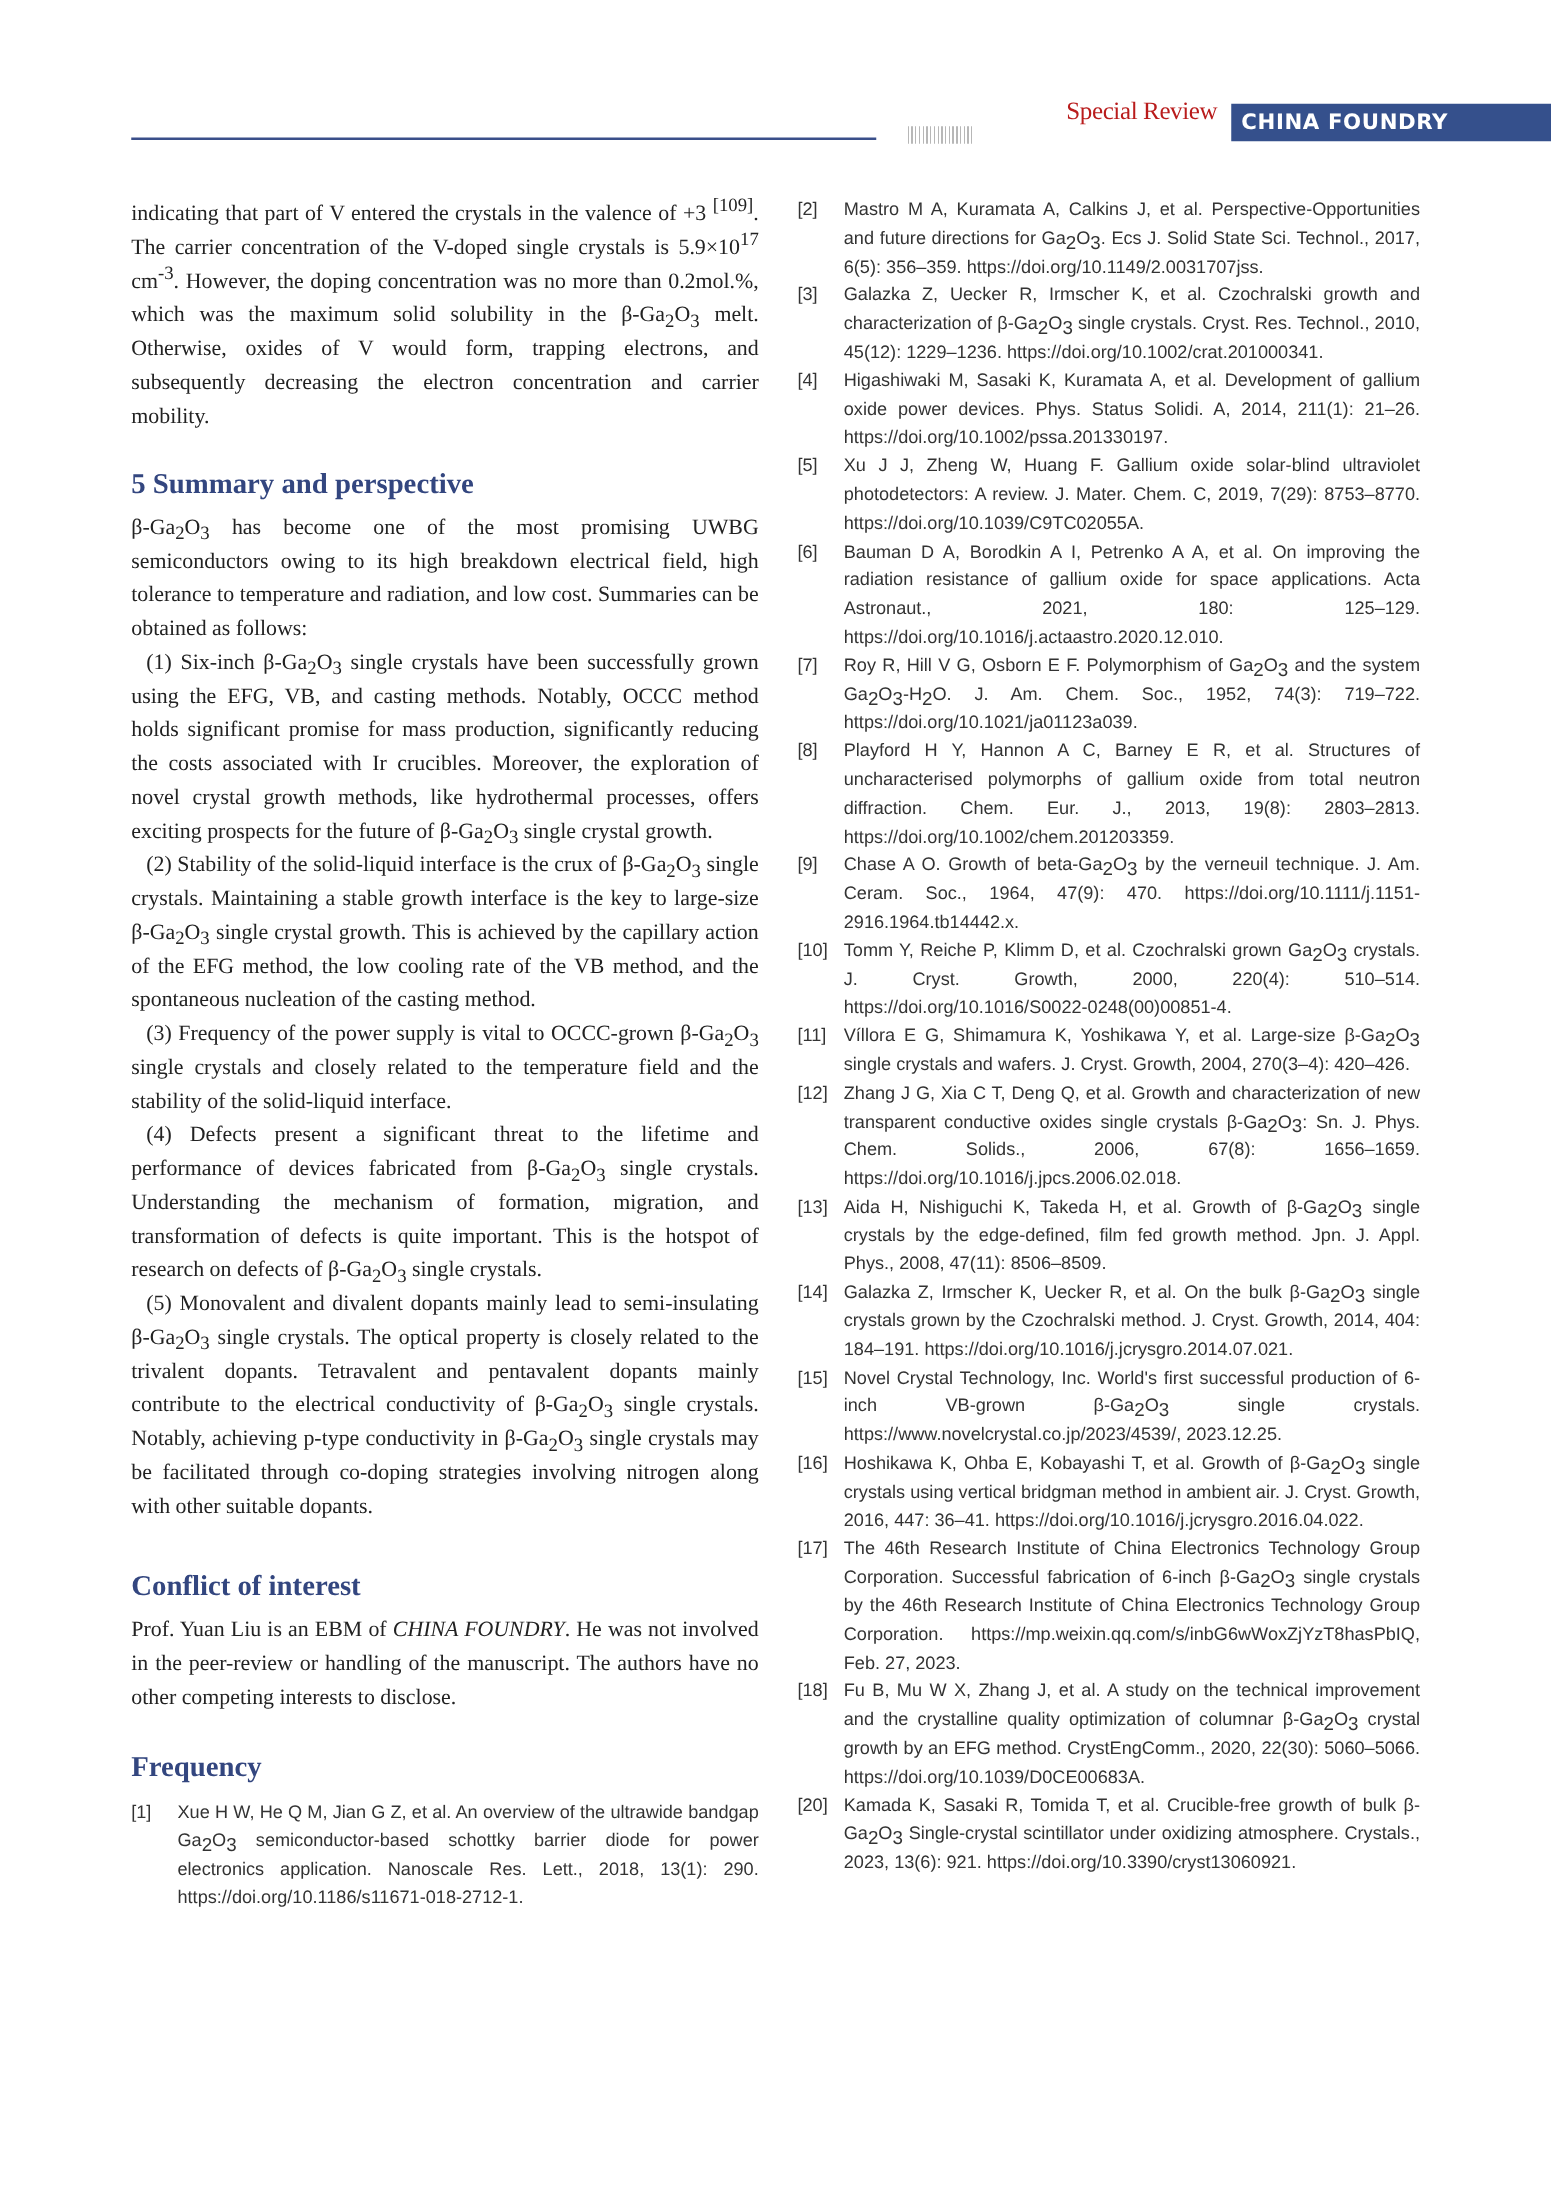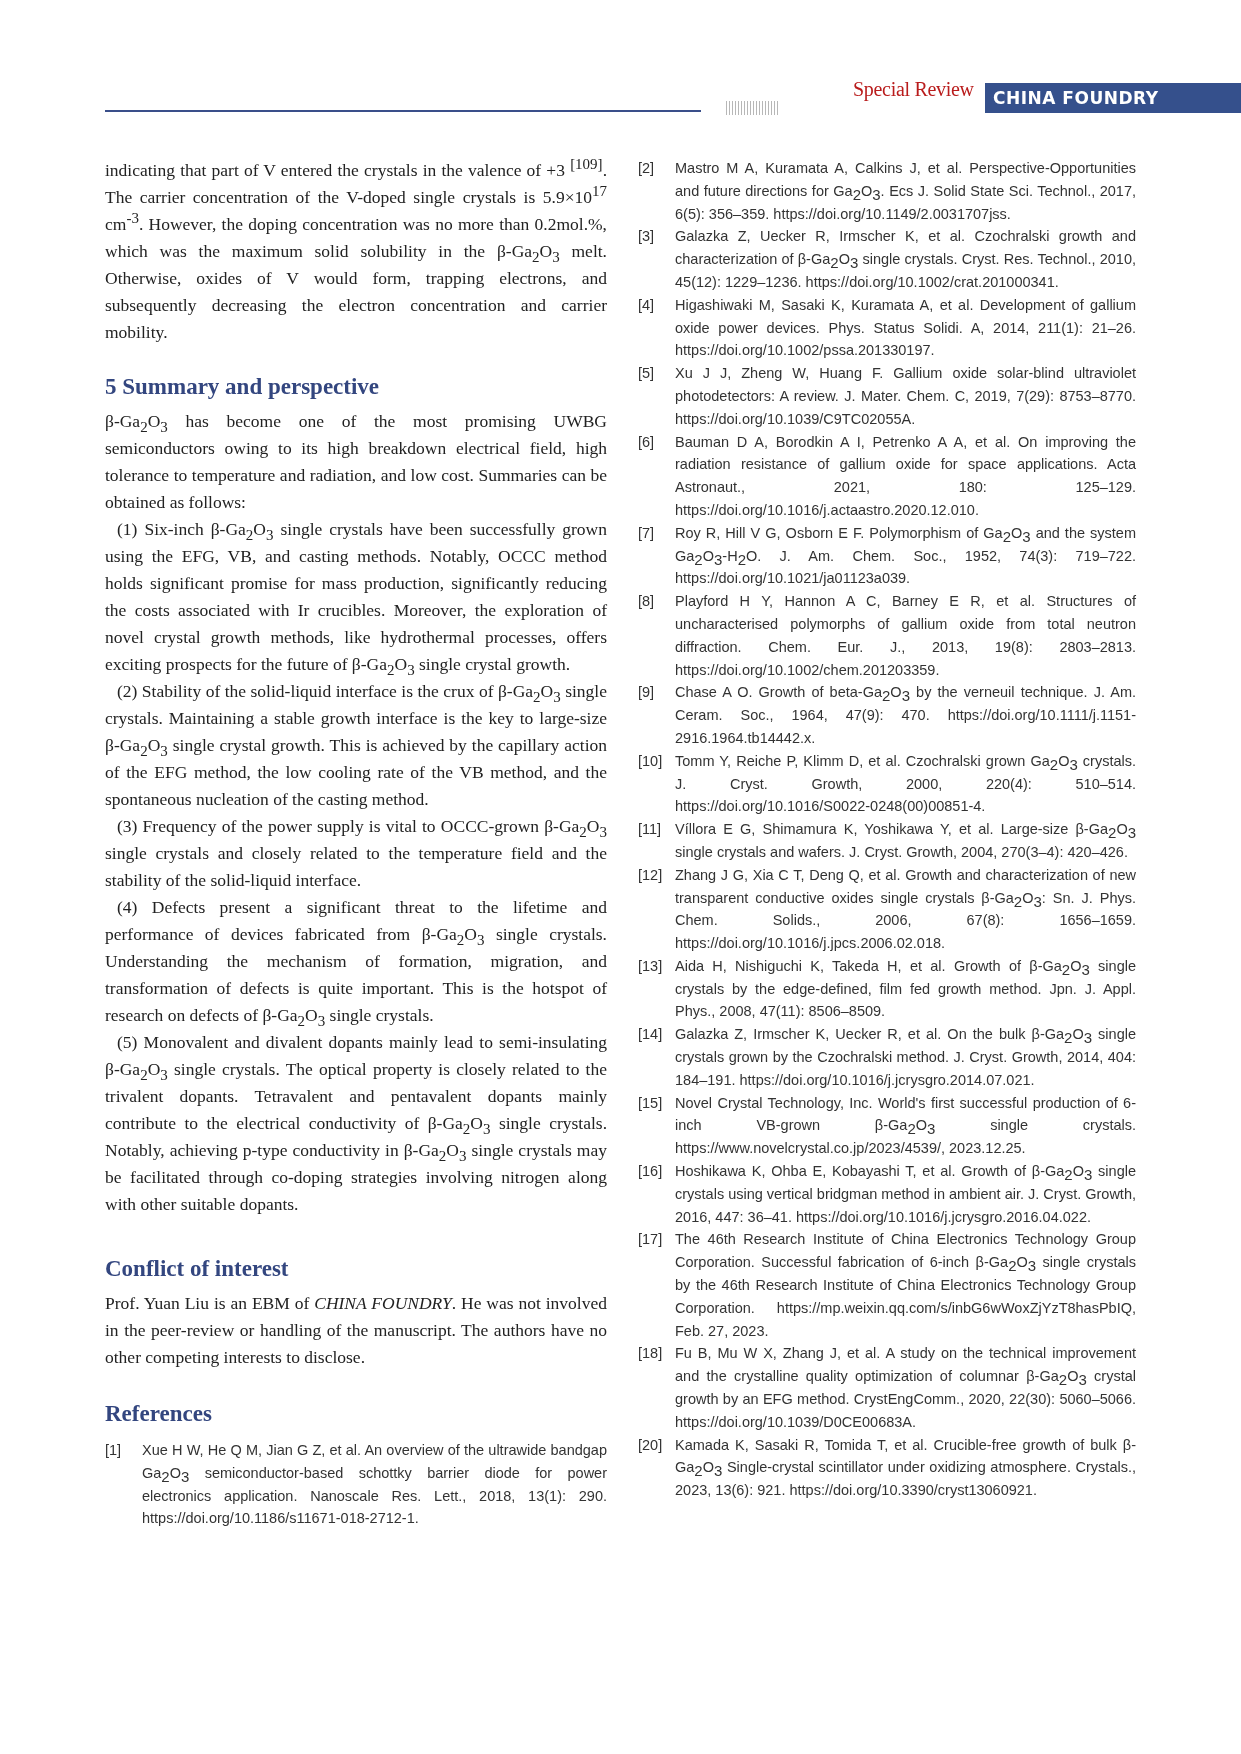--- a/index.html
+++ b/index.html
@@ -54,21 +54,21 @@
       <p class="para indent"><span>(3) Frequency of the power supply is vital to OCCC-grown β-Ga</span><sub>2</sub><span>O</span><sub>3</sub><span> single crystals and closely related to the temperature field and the stability of the solid-liquid interface.</span></p>
       <p class="para indent"><span>(4) Defects present a significant threat to the lifetime and performance of devices fabricated from β-Ga</span><sub>2</sub><span>O</span><sub>3</sub><span> single crystals. Understanding the mechanism of formation, migration, and transformation of defects is quite important. This is the hotspot of research on defects of β-Ga</span><sub>2</sub><span>O</span><sub>3</sub><span> single crystals.</span></p>
       <p class="para indent"><span>(5) Monovalent and divalent dopants mainly lead to semi-insulating β-Ga</span><sub>2</sub><span>O</span><sub>3</sub><span> single crystals. The optical property is closely related to the trivalent dopants. Tetravalent and pentavalent dopants mainly contribute to the electrical conductivity of β-Ga</span><sub>2</sub><span>O</span><sub>3</sub><span> single crystals. Notably, achieving p-type conductivity in β-Ga</span><sub>2</sub><span>O</span><sub>3</sub><span> single crystals may be facilitated through co-doping strategies involving nitrogen along with other suitable dopants.</span></p>
     </div>
 
   <h2 class="h1" style="margin-top:38px;margin-bottom:8px;">Conflict of interest</h2>
   <p class="para">
     <span>Prof. Yuan Liu is an EBM of </span><span class="ital">CHINA FOUNDRY</span><span>. He was not involved in the peer-review or handling of the manuscript. The authors have no other competing interests to disclose.</span>
   </p>
 
-  <h2 class="h1" style="margin-top:30px;margin-bottom:12px;">References</h2>
+  <h2 class="h1" style="margin-top:30px;margin-bottom:12px;">Frequency</h2>
   <div id="refs-left">
       <div class="ref">
         <span class="num">[1]</span>
         <span class="txt">Xue H W, He Q M, Jian G Z, et al. An overview of the ultrawide bandgap Ga<sub>2</sub>O<sub>3</sub> semiconductor-based schottky barrier diode for power electronics application. Nanoscale Res. Lett., 2018, 13(1): 290. https://doi.org/10.1186/s11671-018-2712-1.</span>
       </div>
     </div>
 </div>
 
 <div id="right">
   <div id="refs-right">

